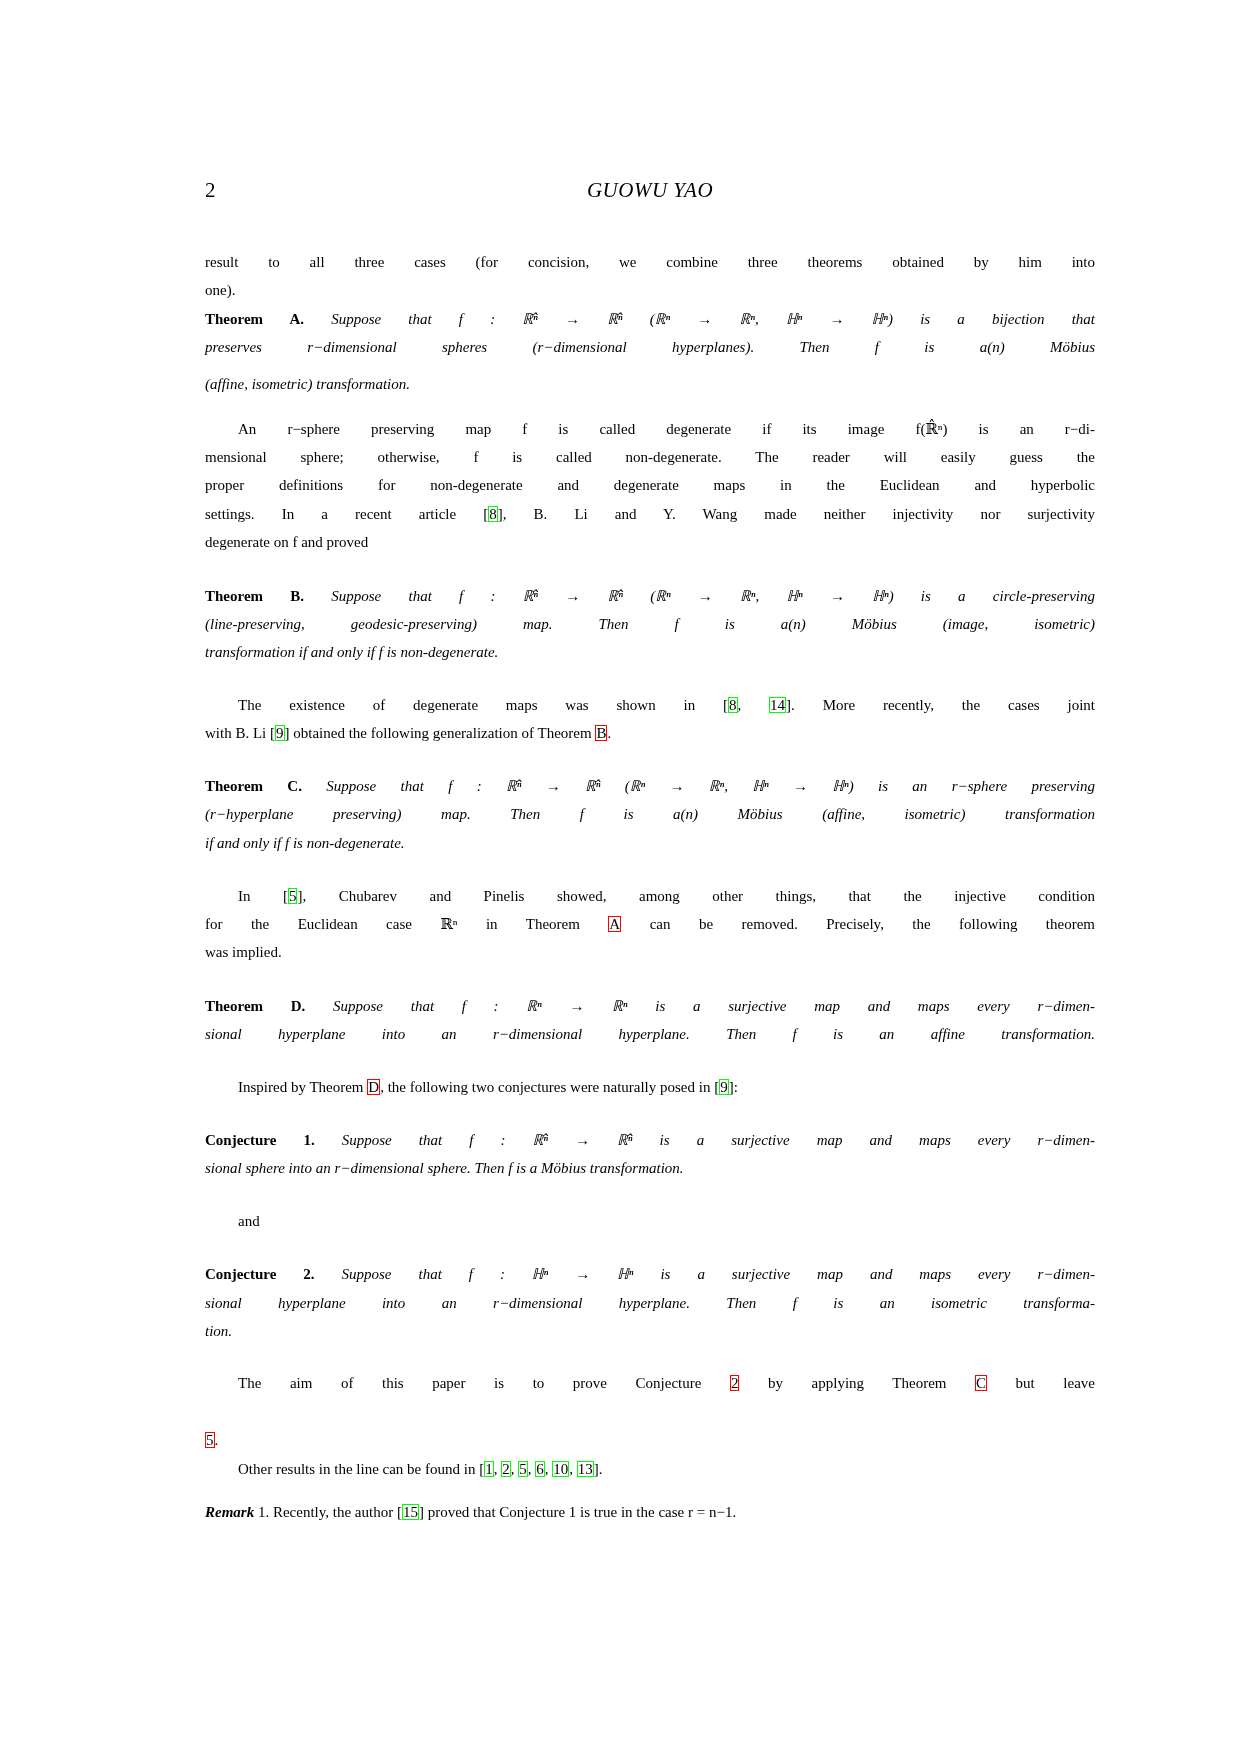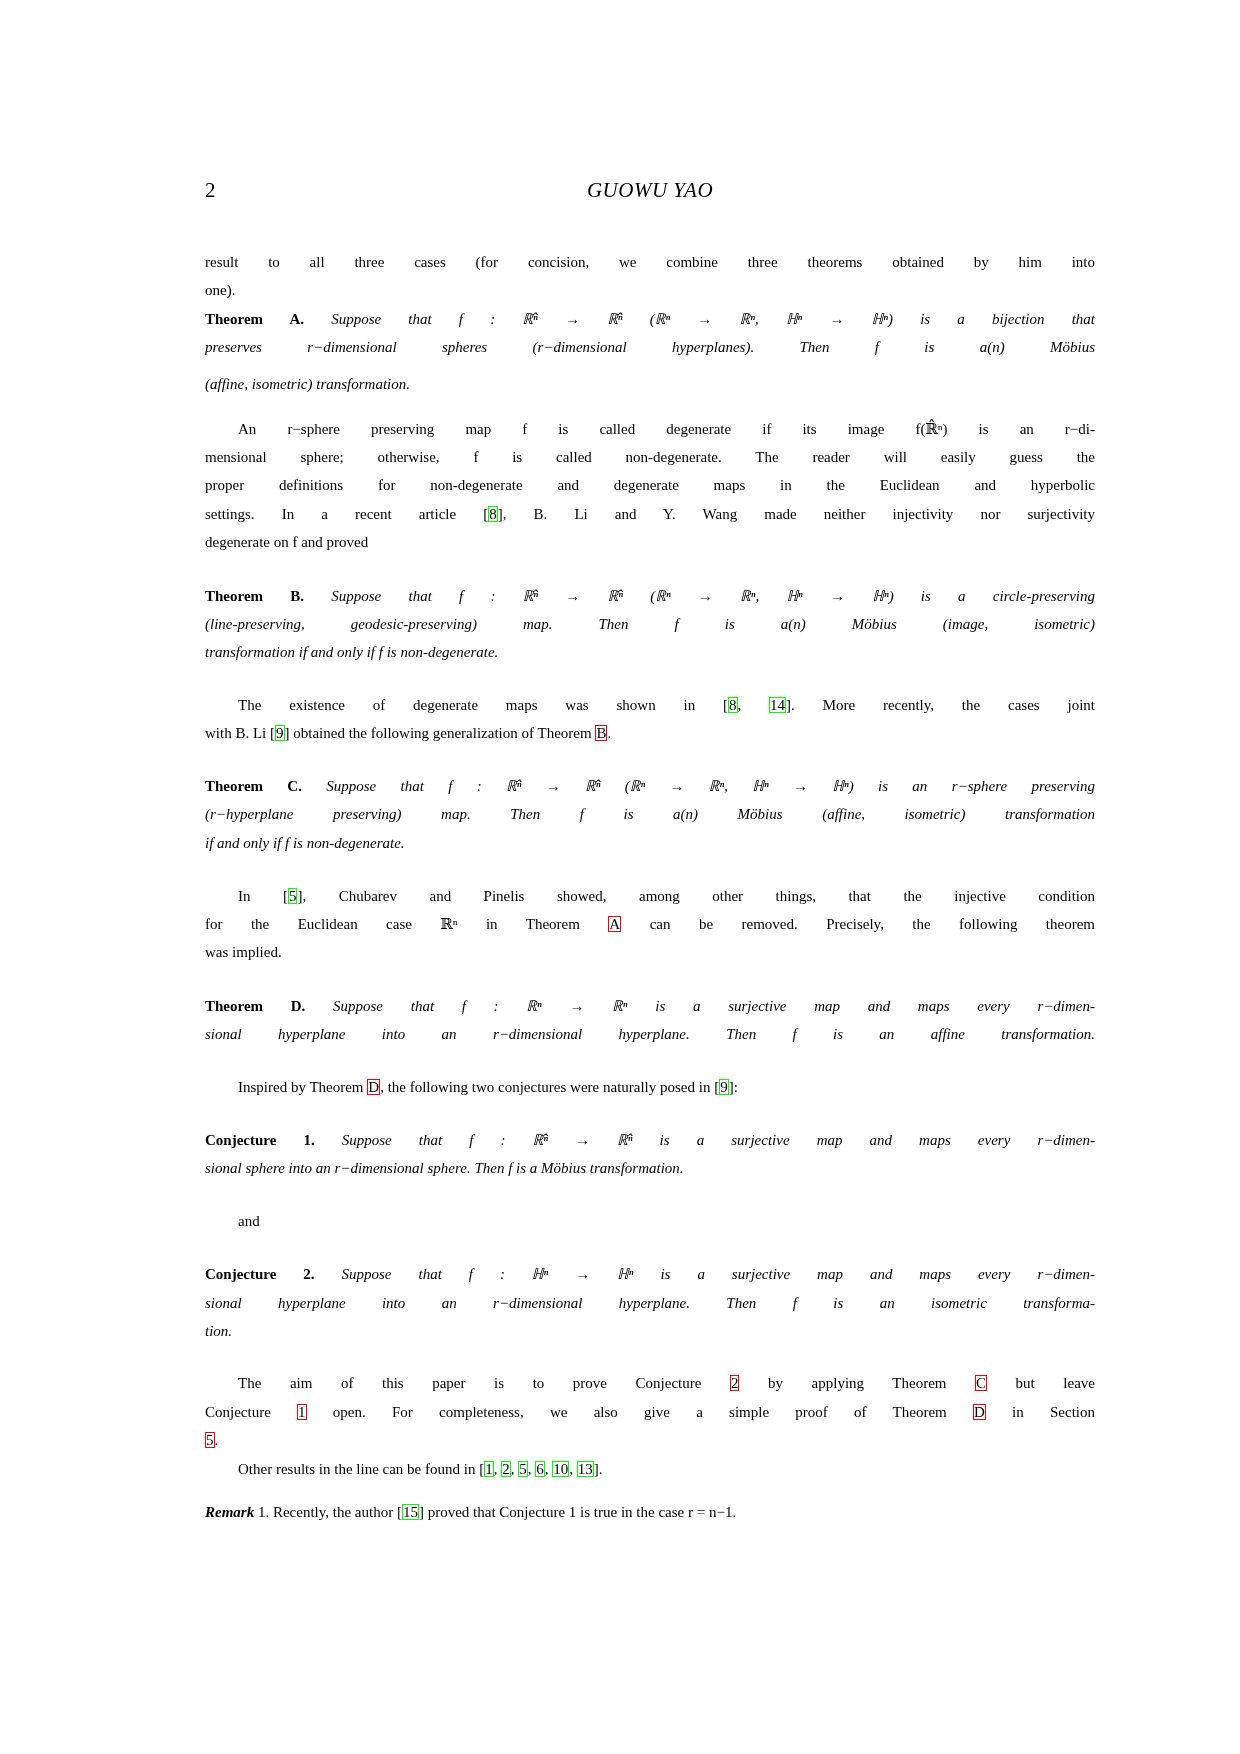--- a/index.html
+++ b/index.html
@@ -62,20 +62,19 @@
   <div class="ln just" style="top:1126px"><span class="b">Conjecture 1.</span> <span class="it">Suppose that f : ℝ̂ⁿ → ℝ̂ⁿ is a surjective map and maps every r−dimen-</span></div>
   <div class="ln ind" style="top:1207px">and</div>
 
   <div class="ln it" style="top:1154px">sional sphere into an r−dimensional sphere. Then f is a Möbius transformation.</div>
 
   <div class="ln just" style="top:1260px"><span class="b">Conjecture 2.</span> <span class="it">Suppose that f : ℍⁿ → ℍⁿ is a surjective map and maps every r−dimen-</span></div>
   <div class="ln just it" style="top:1289px">sional hyperplane into an r−dimensional hyperplane. Then f is an isometric transforma-</div>
   <div class="ln it" style="top:1317px">tion.</div>
 
   <div class="ln just ind" style="top:1369px"><span>The aim of this paper is to prove Conjecture </span><a class="ref">2</a><span> by applying Theorem </span><a class="ref">C</a><span> but leave</span></div>
-  <div class="ln just" style="top:1398px"><span>Conjecture </span><a class="ref">1</a><span> open. For completeness, we also give a simple proof of Theorem </span><a class="ref">D</a><span> in Section</span></div>
   <div class="ln" style="top:1426px"><a class="ref">5</a><span>.</span></div>
 
   <div class="ln ind" style="top:1455px"><span>Other results in the line can be found in [</span><a class="cite">1</a><span>, </span><a class="cite">2</a><span>, </span><a class="cite">5</a><span>, </span><a class="cite">6</a><span>, </span><a class="cite">10</a><span>, </span><a class="cite">13</a><span>].</span></div>
 
   <div class="ln" style="top:1498px"><span class="bi">Remark</span><span> 1. Recently, the author [</span><a class="cite">15</a><span>] proved that Conjecture 1 is true in the case r = n−1.</span></div>
 
 </div>
 
 </body></html>

